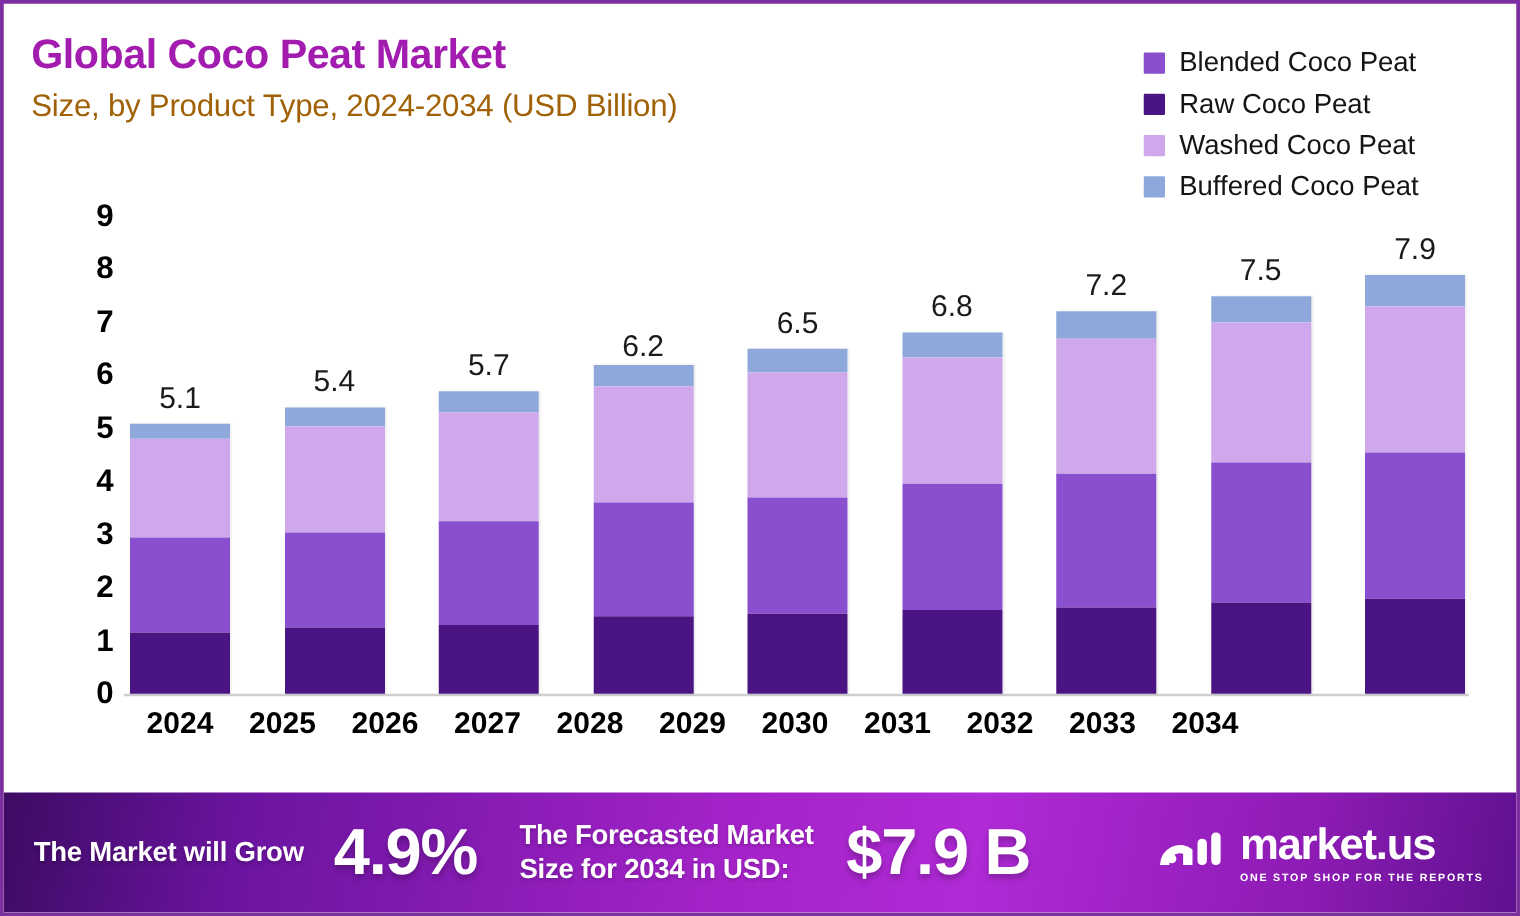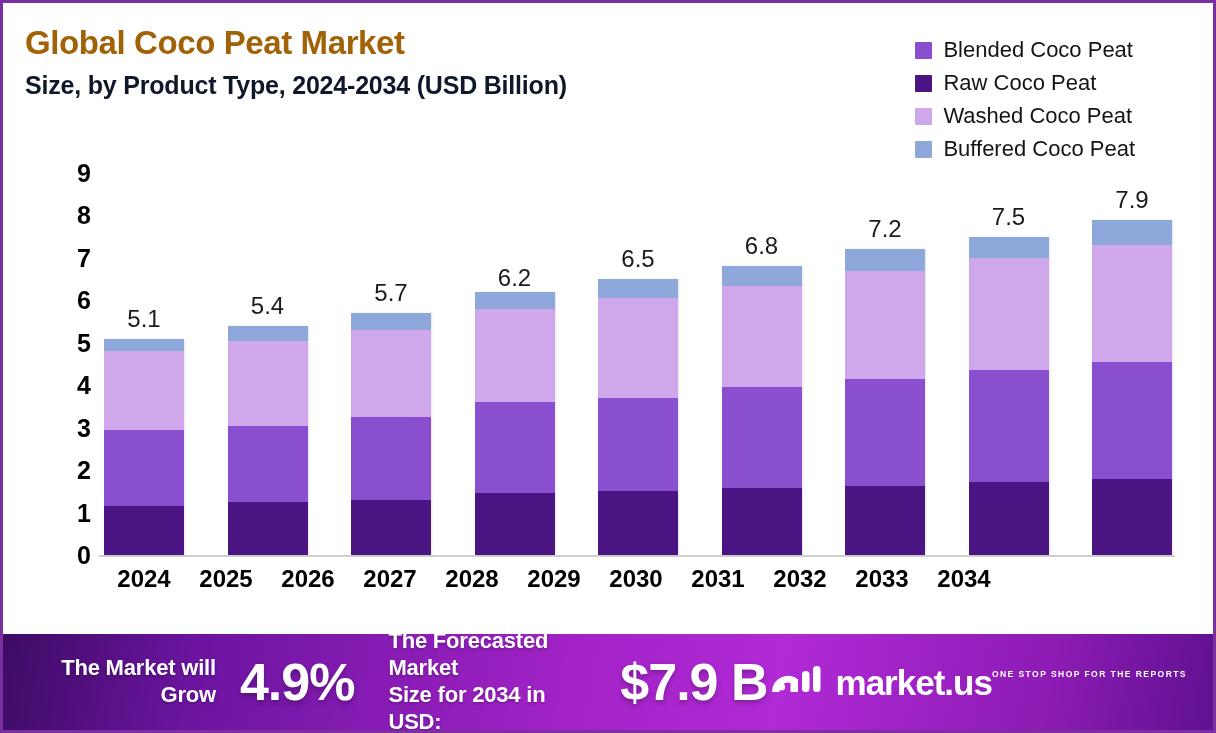--- a/index.html
+++ b/index.html
@@ -27,30 +27,30 @@
   
   .header {
     position: absolute;
     left: 22px;
     top: 22px;
     width: 700px;
   }
   .chart-title {
     font-size: 33px;
     font-weight: bold;
-    color: #a16207;
+    color: #a21caf;
     letter-spacing: -0.4px;
     line-height: 1.1;
     margin: 0 0 10px 0;
     white-space: nowrap;
   }
   .chart-subtitle {
     font-size: 25px;
-    font-weight: bold;
-    color: #0f172a;
+    font-weight: normal;
+    color: #a16207;
     letter-spacing: -0.2px;
     line-height: 1.15;
     margin: 0;
     white-space: nowrap;
   }
 
   
   .legend {
     position: absolute;
     right: 78px;
@@ -201,21 +201,21 @@
   .fc-value { margin-left: 26px; }
 
   .logo {
     display: flex;
     align-items: center;
     gap: 12px;
     margin-left: auto;
     margin-right: 26px;
   }
   .logo-mark { flex: 0 0 auto; }
-  .logo-text-wrap { display: flex; flex-direction: row; }
+  .logo-text-wrap { display: flex; flex-direction: column; }
   .logo-word {
     font-size: 35px;
     font-weight: bold;
     line-height: 1;
     letter-spacing: -1px;
     color: #ffffff;
   }
   .logo-tag {
     font-size: 8.5px;
     font-weight: bold;

